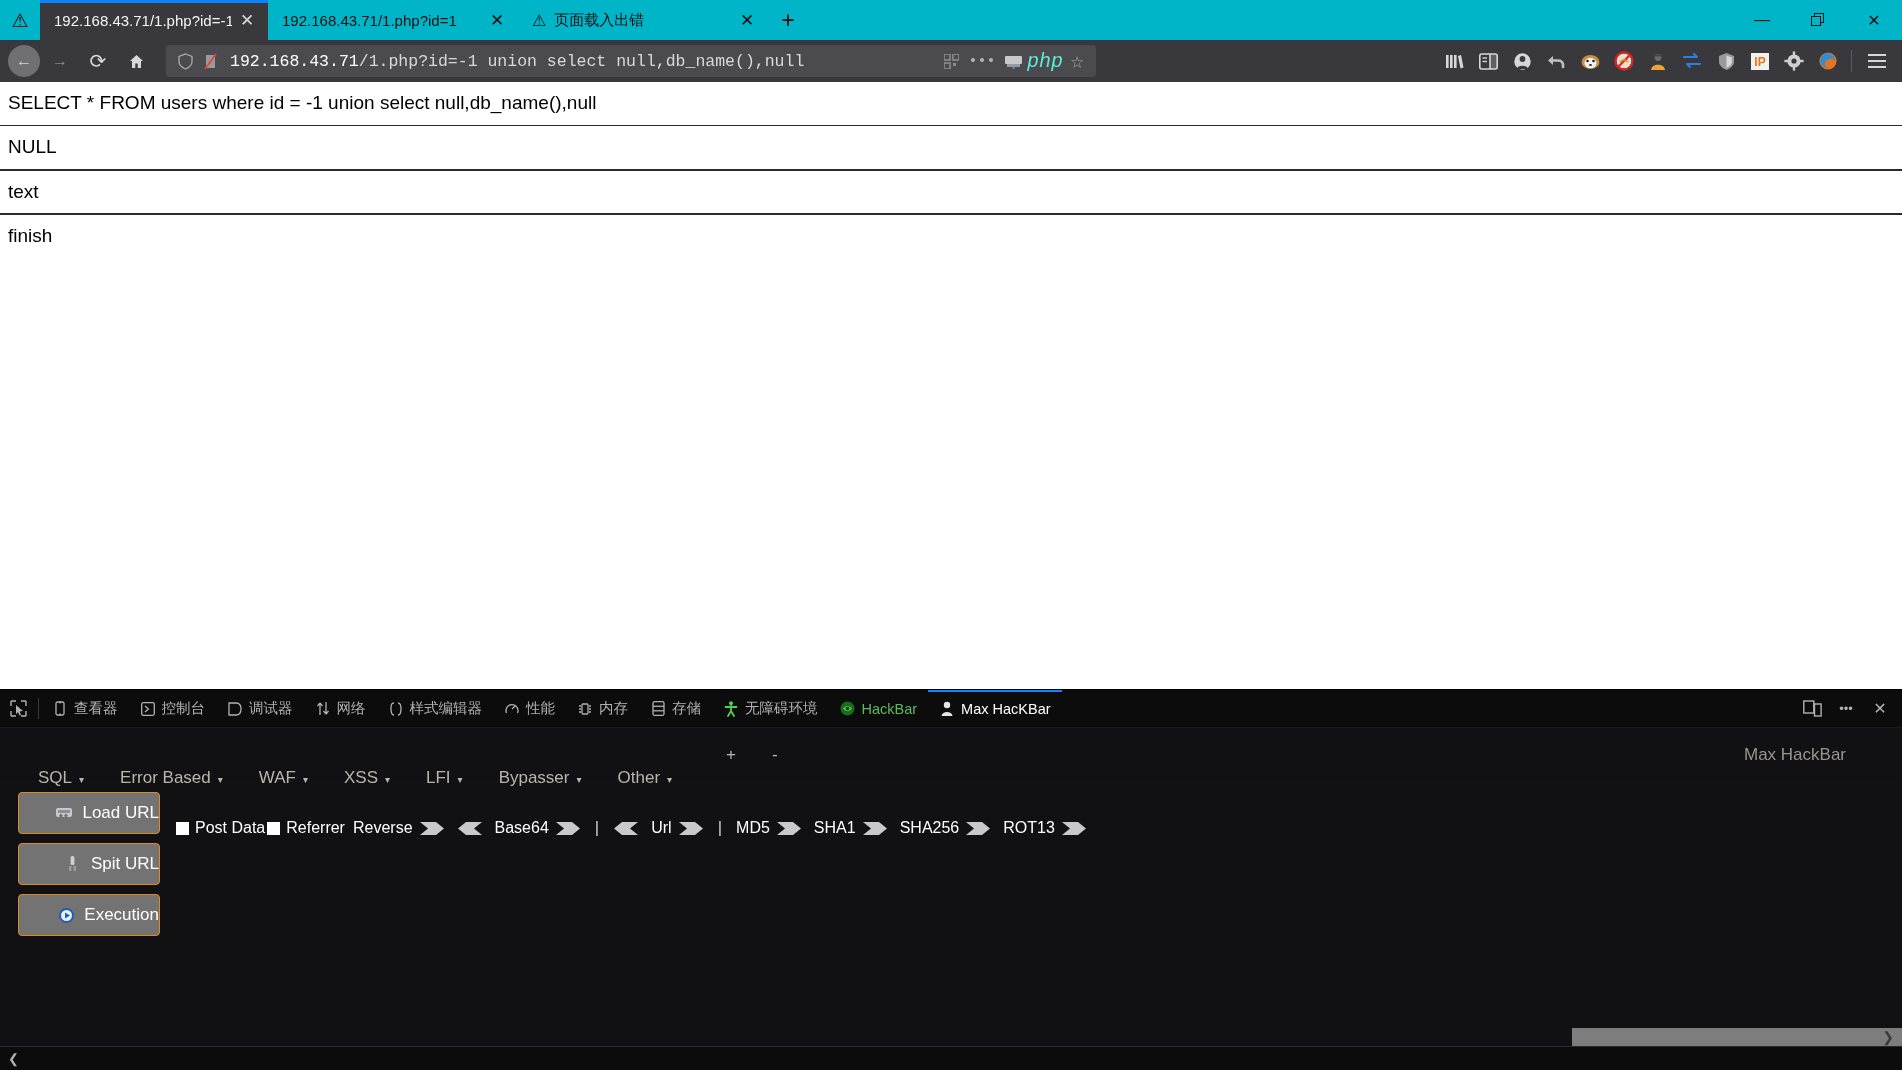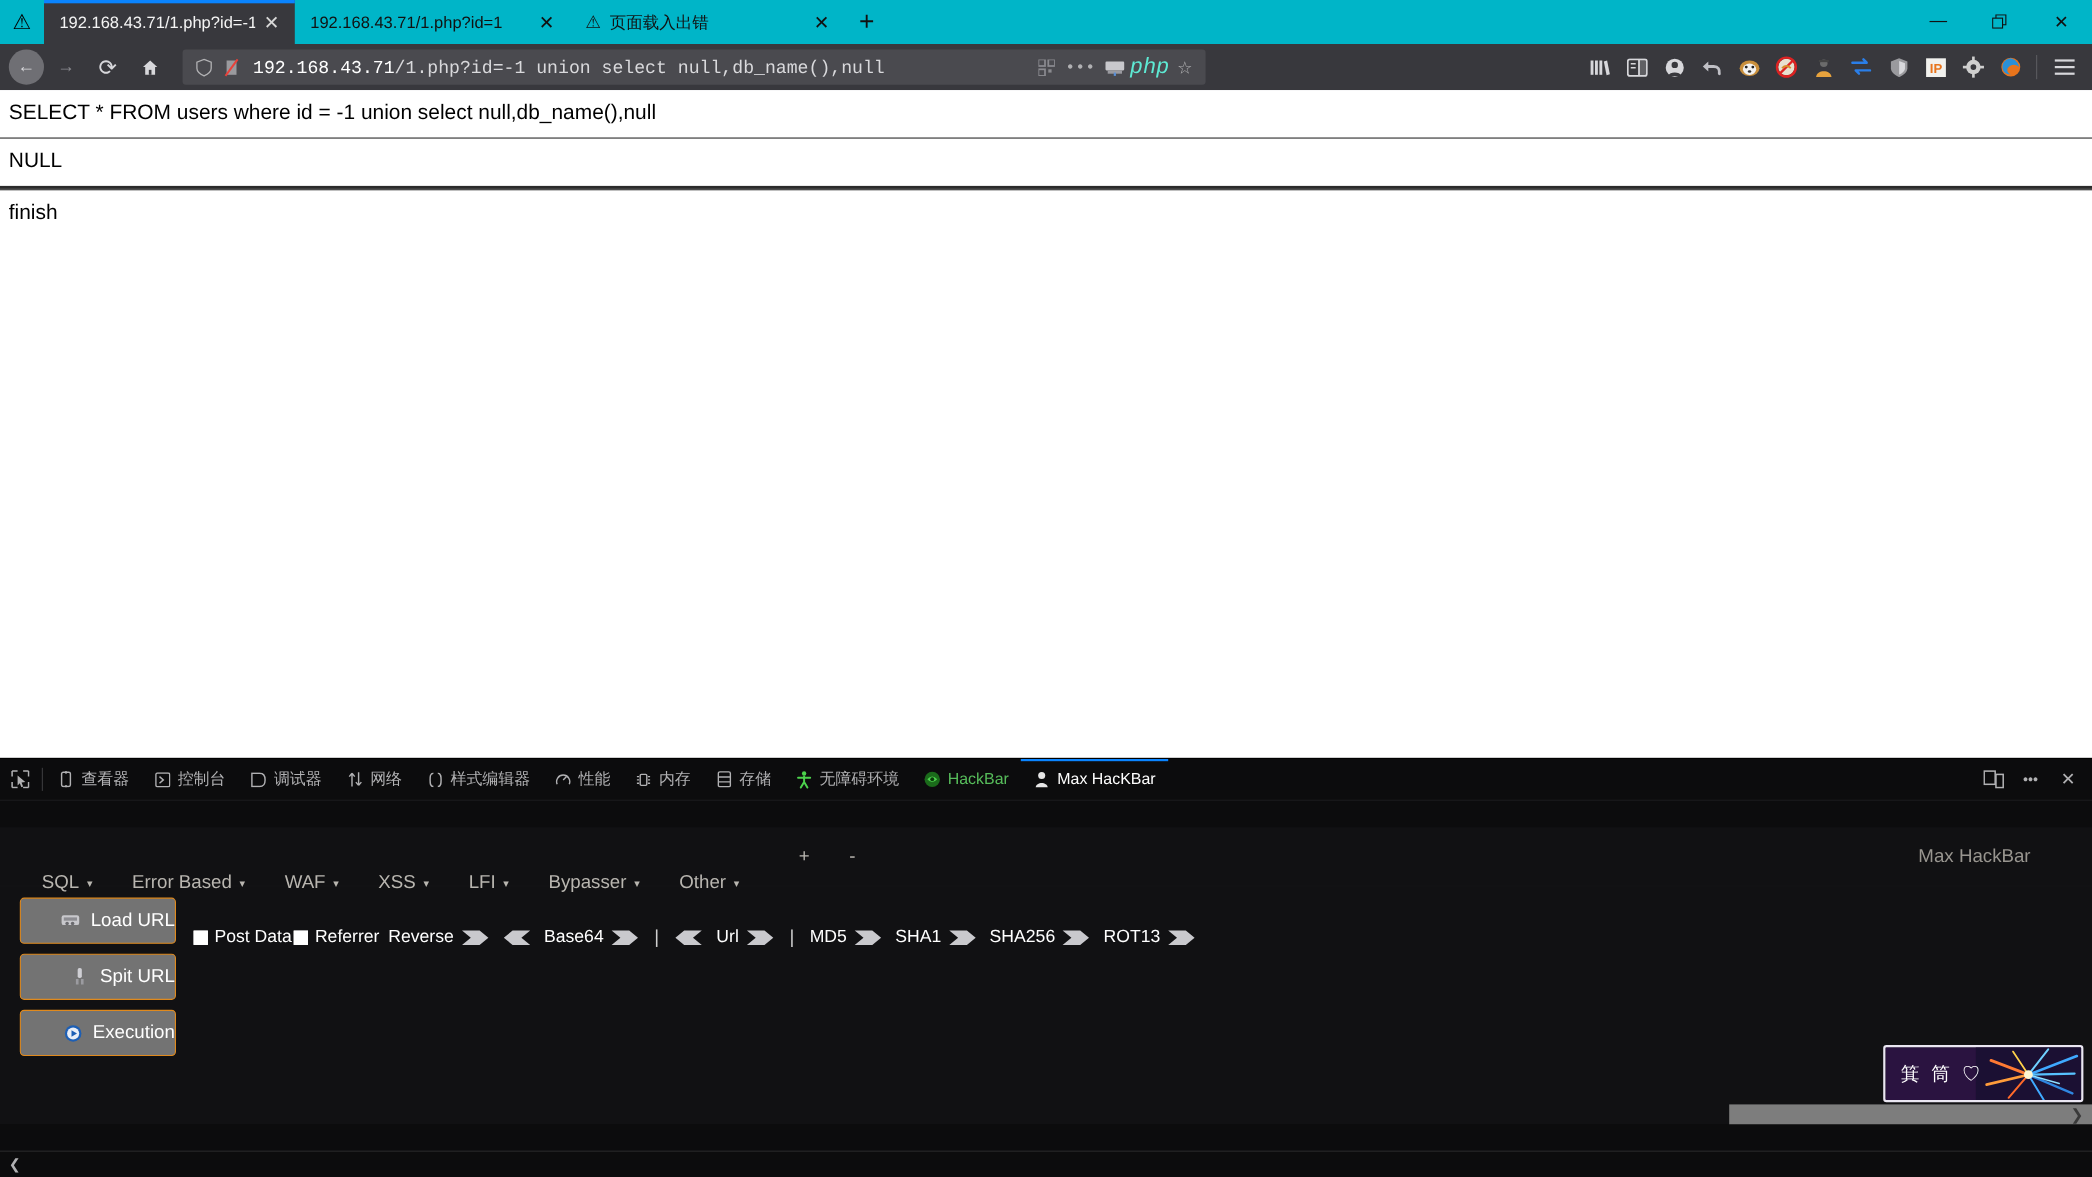--- a/index.html
+++ b/index.html
@@ -172,21 +172,20 @@
     margin: 0;
   }
 
   
   .devtools {
     background: #0c0c0d;
     border-top: 1px solid #000;
     height: 381px;
     display: flex;
     flex-direction: column;
-    gap: 24px;
   }
   .dt-tabbar {
     height: 38px;
     background: #0c0c0d;
     display: flex;
     align-items: stretch;
     border-bottom: 1px solid #1b1b1d;
   }
   .dt-picker {
     width: 36px;
@@ -602,20 +601,21 @@
       <i></i>
   </div>
 </div>
 
 <div class="content">
   <div class="line">SELECT * FROM users where id = -1 union select null,db_name(),null</div>
   <hr>
   <div class="line">NULL</div>
   <hr>
   <hr>
+  <div class="line">text</div>
   <hr>
   <hr>
   <div class="line">finish</div>
 </div>
 
 <div class="devtools">
 
   <div class="dt-tabbar">
     <div class="dt-picker">
       <svg width="17" height="17" viewBox="0 0 17 17">
@@ -900,41 +900,20 @@
             <span class="hb-arrow">
               <svg width="26" height="15" viewBox="0 0 26 15">
                   <path d="M1 1 H17 L25 7.5 L17 14 H1 L9 7.5 Z" fill="#c9c9cd"></path>
                 </svg>
             </span>
           </div>
         </div>
       </div>
     </div>
 
-    <div class="hb-badge">
-      <span class="bt">箕 筒 ♡</span>
-      <span class="fw">
-        <svg width="96" height="50" viewBox="0 0 96 50">
-          <rect width="96" height="50" fill="#1b1033"></rect>
-          <g stroke-linecap="round">
-            <line x1="48" y1="25" x2="92" y2="8" stroke="#3fa9ff" stroke-width="2.4"></line>
-            <line x1="48" y1="25" x2="90" y2="24" stroke="#57c2ff" stroke-width="2"></line>
-            <line x1="48" y1="25" x2="88" y2="42" stroke="#2f86e0" stroke-width="2.2"></line>
-            <line x1="48" y1="25" x2="66" y2="2" stroke="#6fd0ff" stroke-width="1.8"></line>
-            <line x1="48" y1="25" x2="62" y2="48" stroke="#3fa9ff" stroke-width="1.8"></line>
-            <line x1="48" y1="25" x2="14" y2="12" stroke="#ff7a33" stroke-width="2.6"></line>
-            <line x1="48" y1="25" x2="10" y2="34" stroke="#ff9c3a" stroke-width="2.4"></line>
-            <line x1="48" y1="25" x2="30" y2="46" stroke="#ff6a2a" stroke-width="1.8"></line>
-            <line x1="48" y1="25" x2="34" y2="4" stroke="#ffd24a" stroke-width="1.6"></line>
-            <line x1="48" y1="25" x2="76" y2="33" stroke="#8fe0ff" stroke-width="1.4"></line>
-          </g>
-          <circle cx="48" cy="25" r="4" fill="#fff6d0"></circle>
-        </svg>
-      </span>
-    </div>
 
     <div class="scroll-ghost">
       <span class="ch">❯</span>
     </div>
   </div>
 
   <div class="bottombar">
     <span class="arrow">❮</span>
   </div>
 </div>

